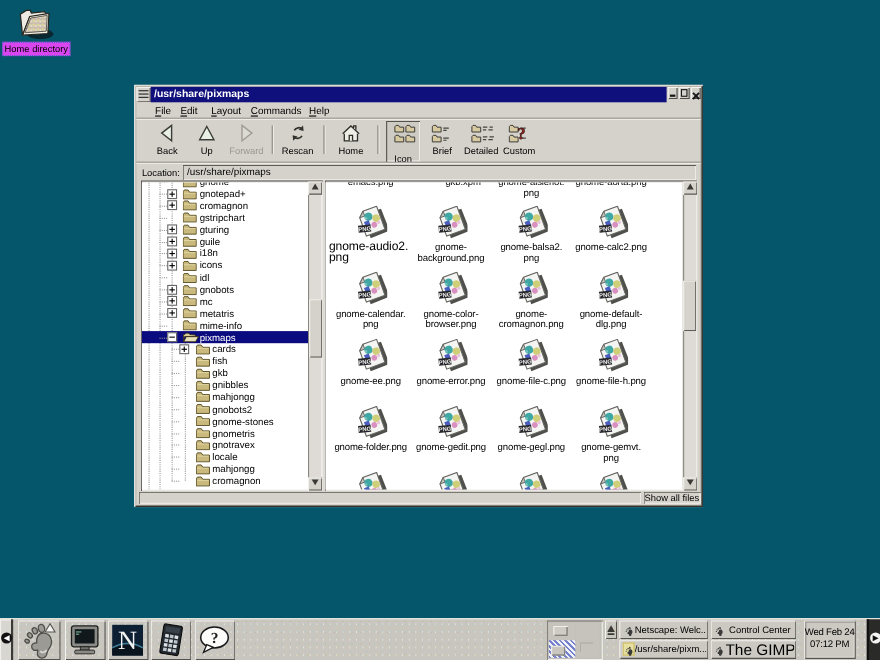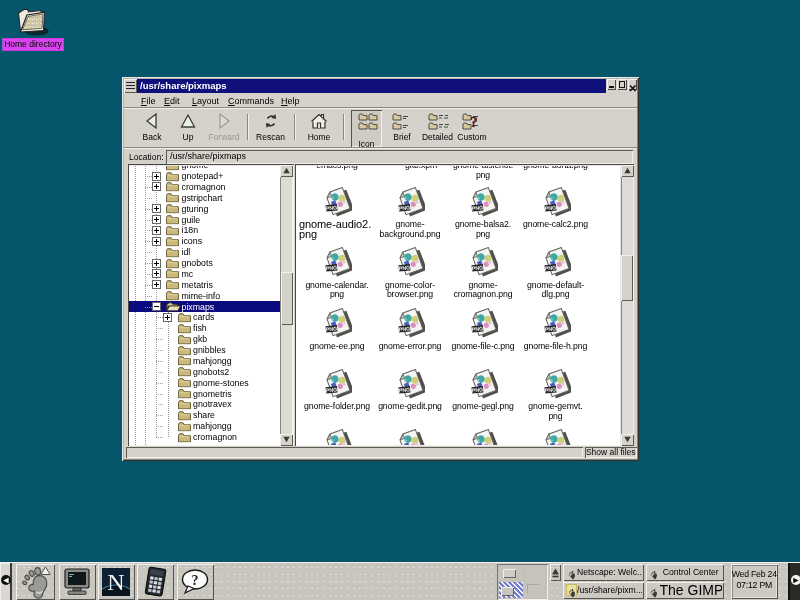--- a/index.html
+++ b/index.html
@@ -366,21 +366,21 @@
 <div class="abs" style="left:64px;top:223.1px;font-size:8.8px;line-height:10px;color:#000;white-space:nowrap">gnometris</div>
 <div class="abs" style="left:27px;top:238.98px;width:7px;border-top:1px dotted #9a9a9a"></div>
 <svg class="abs" style="left:48.5px;top:233.48px" width="13" height="11" viewBox="0 0 14 11">
         <use href="#foldc"></use>
       </svg>
 <div class="abs" style="left:64px;top:233.98px;font-size:8.8px;line-height:10px;color:#000;white-space:nowrap">gnotravex</div>
 <div class="abs" style="left:27px;top:249.86px;width:7px;border-top:1px dotted #9a9a9a"></div>
 <svg class="abs" style="left:48.5px;top:244.36px" width="13" height="11" viewBox="0 0 14 11">
         <use href="#foldc"></use>
       </svg>
-<div class="abs" style="left:64px;top:244.86px;font-size:8.8px;line-height:10px;color:#000;white-space:nowrap">share</div>
+<div class="abs" style="left:64px;top:244.86px;font-size:8.8px;line-height:10px;color:#000;white-space:nowrap">locale</div>
 <div class="abs" style="left:27px;top:260.74px;width:7px;border-top:1px dotted #9a9a9a"></div>
 <svg class="abs" style="left:48.5px;top:255.24px" width="13" height="11" viewBox="0 0 14 11">
         <use href="#foldc"></use>
       </svg>
 <div class="abs" style="left:64px;top:255.74px;font-size:8.8px;line-height:10px;color:#000;white-space:nowrap">mahjongg</div>
 <div class="abs" style="left:27px;top:271.62px;width:7px;border-top:1px dotted #9a9a9a"></div>
 <svg class="abs" style="left:48.5px;top:266.12px" width="13" height="11" viewBox="0 0 14 11">
         <use href="#foldc"></use>
       </svg>
 <div class="abs" style="left:64px;top:266.62px;font-size:8.8px;line-height:10px;color:#000;white-space:nowrap">cromagnon</div>

